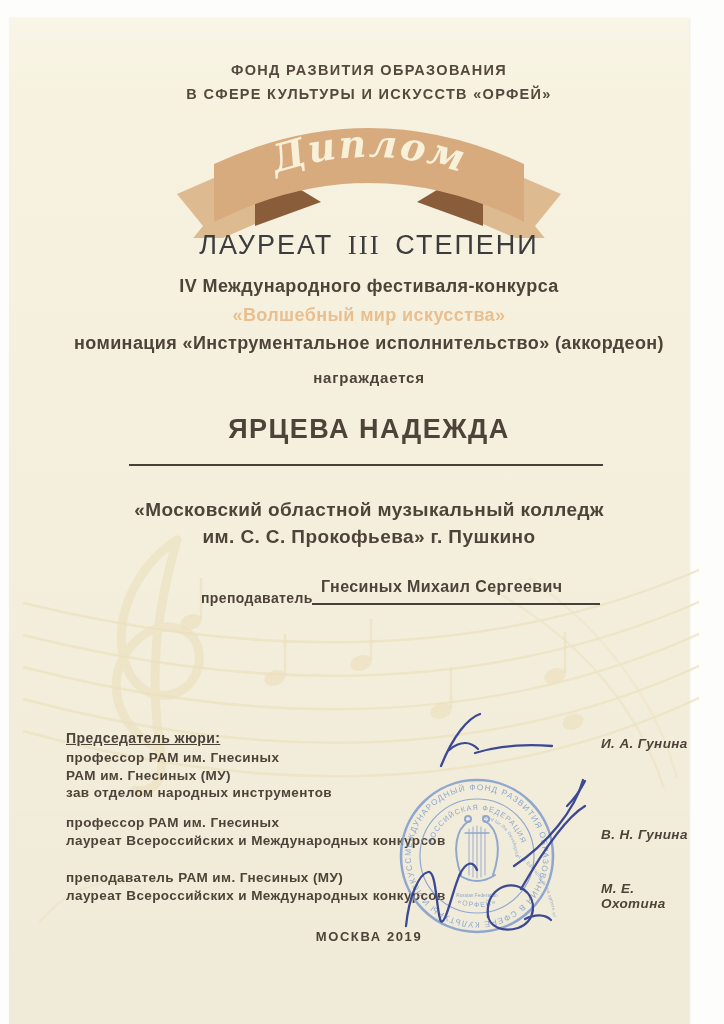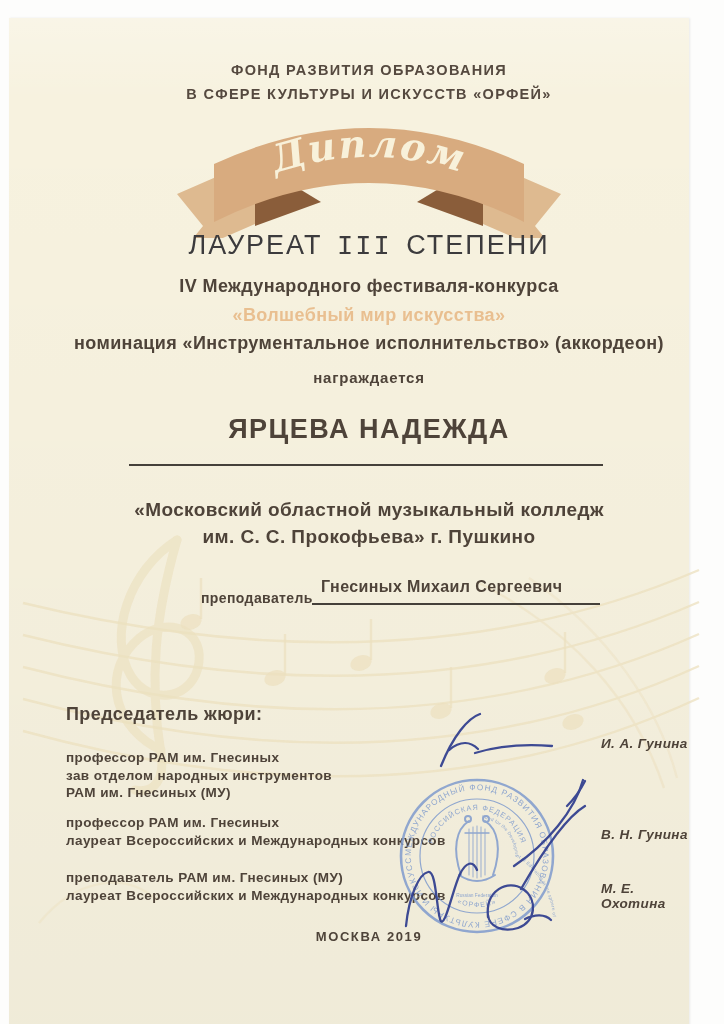--- a/index.html
+++ b/index.html
@@ -13,33 +13,33 @@
   .scan{position:relative;width:724px;height:1024px;background:#fdfdfc;overflow:hidden;}
   .paper{position:absolute;left:9px;top:0;width:680px;height:1019px;
          background:var(--paper);
          background-image:linear-gradient(180deg, rgba(255,255,255,.25) 0%, rgba(0,0,0,0) 8%, rgba(0,0,0,.015) 60%, rgba(0,0,0,.03) 100%);
          box-shadow:1px 0 2px rgba(0,0,0,.08);margin-top:18px;}
   .abs{position:absolute;}
   .centered{left:0;width:720px;text-align:center;}
   .cond{font-weight:700;color:var(--ink);letter-spacing:.4px;}
   .org{top:40px;font-size:14.5px;line-height:24px;letter-spacing:1.3px;color:#55493f;}
   .award-title{top:212px;font-size:27px;font-weight:400;color:var(--ink_dark);letter-spacing:2px;font-family:"Liberation Sans",sans-serif;}
-  .award-title .numeral{font-family:Liberation Mono, monospace;margin:0 5px;}
+  .award-title .numeral{font-family:Liberation Serif, serif;margin:0 5px;}
   .festival-line{top:258px;font-size:18px;}
   .festival-name{top:287px;font-size:18px;color:var(--accent);}
   .nomination{top:315px;font-size:18px;}
   .awarded{top:351px;font-size:15px;letter-spacing:.8px;}
   .recipient{top:396px;font-size:27px;letter-spacing:1.5px;}
   .rule-main{top:446px;left:120px;width:474px;height:2px;background:#45403a;}
   .school{top:478px;font-size:19px;line-height:27px;}
   .teacher-label{left:192px;top:572px;font-size:14px;}
   .teacher-name{left:312px;top:560px;font-size:16px;}
   .rule-teacher{left:303px;top:585px;width:288px;height:1.6px;background:#45403a;}
   .jury{left:57px;font-size:13.5px;line-height:17.5px;text-align:left;}
-  .jury-header{top:688px;font-size:18px;}
+  .jury-header{top:712px;font-size:14px;text-decoration:underline;}
   .jm1{top:731px;} .jm2{top:796px;} .jm3{top:851px;}
   .jname{left:592px;font-size:13.5px;text-align:left;font-style:italic;}
   .jn1{top:718px;} .jn2{top:809px;} .jn3{top:863px;}
   .footer{top:911px;font-size:13px;letter-spacing:1.6px;}
   svg{display:block;}
   .overlay{position:absolute;left:0;top:0;pointer-events:none;}
 </style>
 </head>
 <body>
 
@@ -119,22 +119,22 @@
     </div>
 
     <div class="abs cond teacher-label">преподаватель</div>
     <div class="abs cond teacher-name">Гнесиных Михаил Сергеевич</div>
     <div class="abs rule-teacher"></div>
 
     <div class="abs cond jury jury-header">Председатель жюри:</div>
 
     <div class="abs cond jury jm1">
       <div>профессор РАМ им. Гнесиных</div>
+      <div>РАМ им. Гнесиных (МУ)</div>
       <div>зав отделом народных инструментов</div>
-      <div>РАМ им. Гнесиных (МУ)</div>
     </div>
     <div class="abs cond jury jm2">
       <div>профессор РАМ им. Гнесиных</div>
       <div>лауреат Всероссийских и Международных  конкурсов</div>
     </div>
     <div class="abs cond jury jm3">
       <div>преподаватель РАМ им. Гнесиных (МУ)</div>
       <div>лауреат Всероссийских и Международных  конкурсов</div>
     </div>
 

